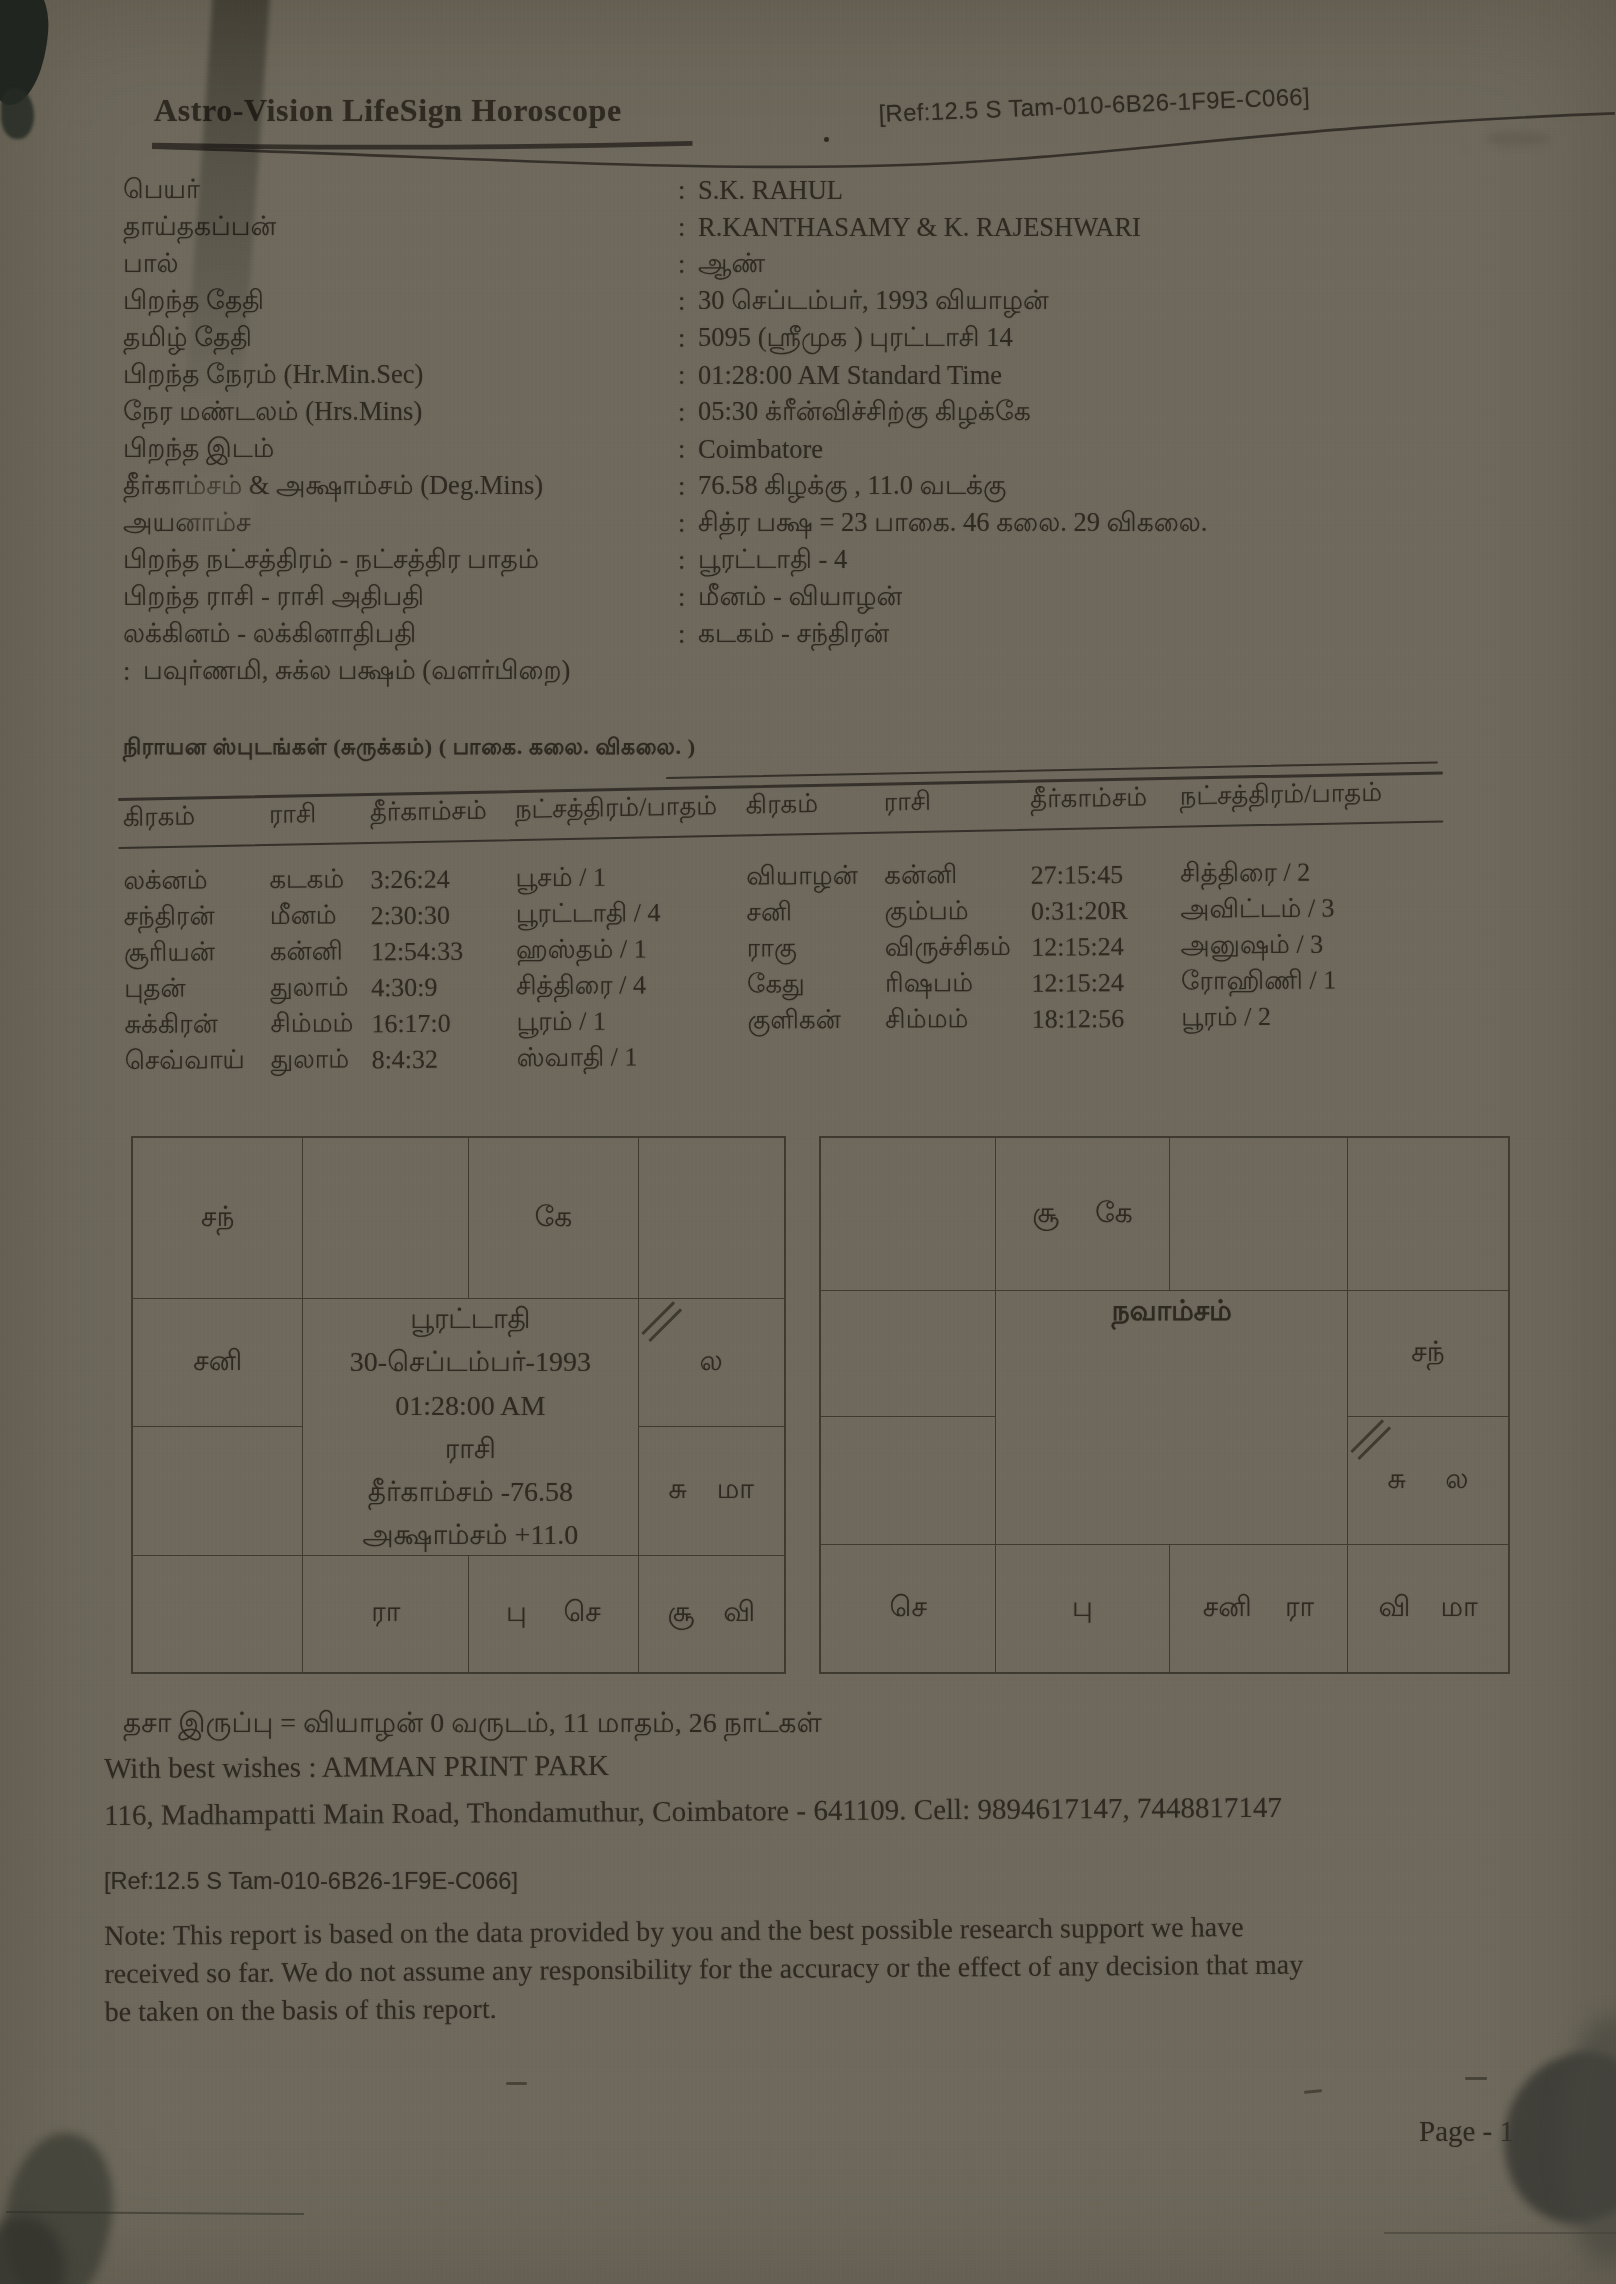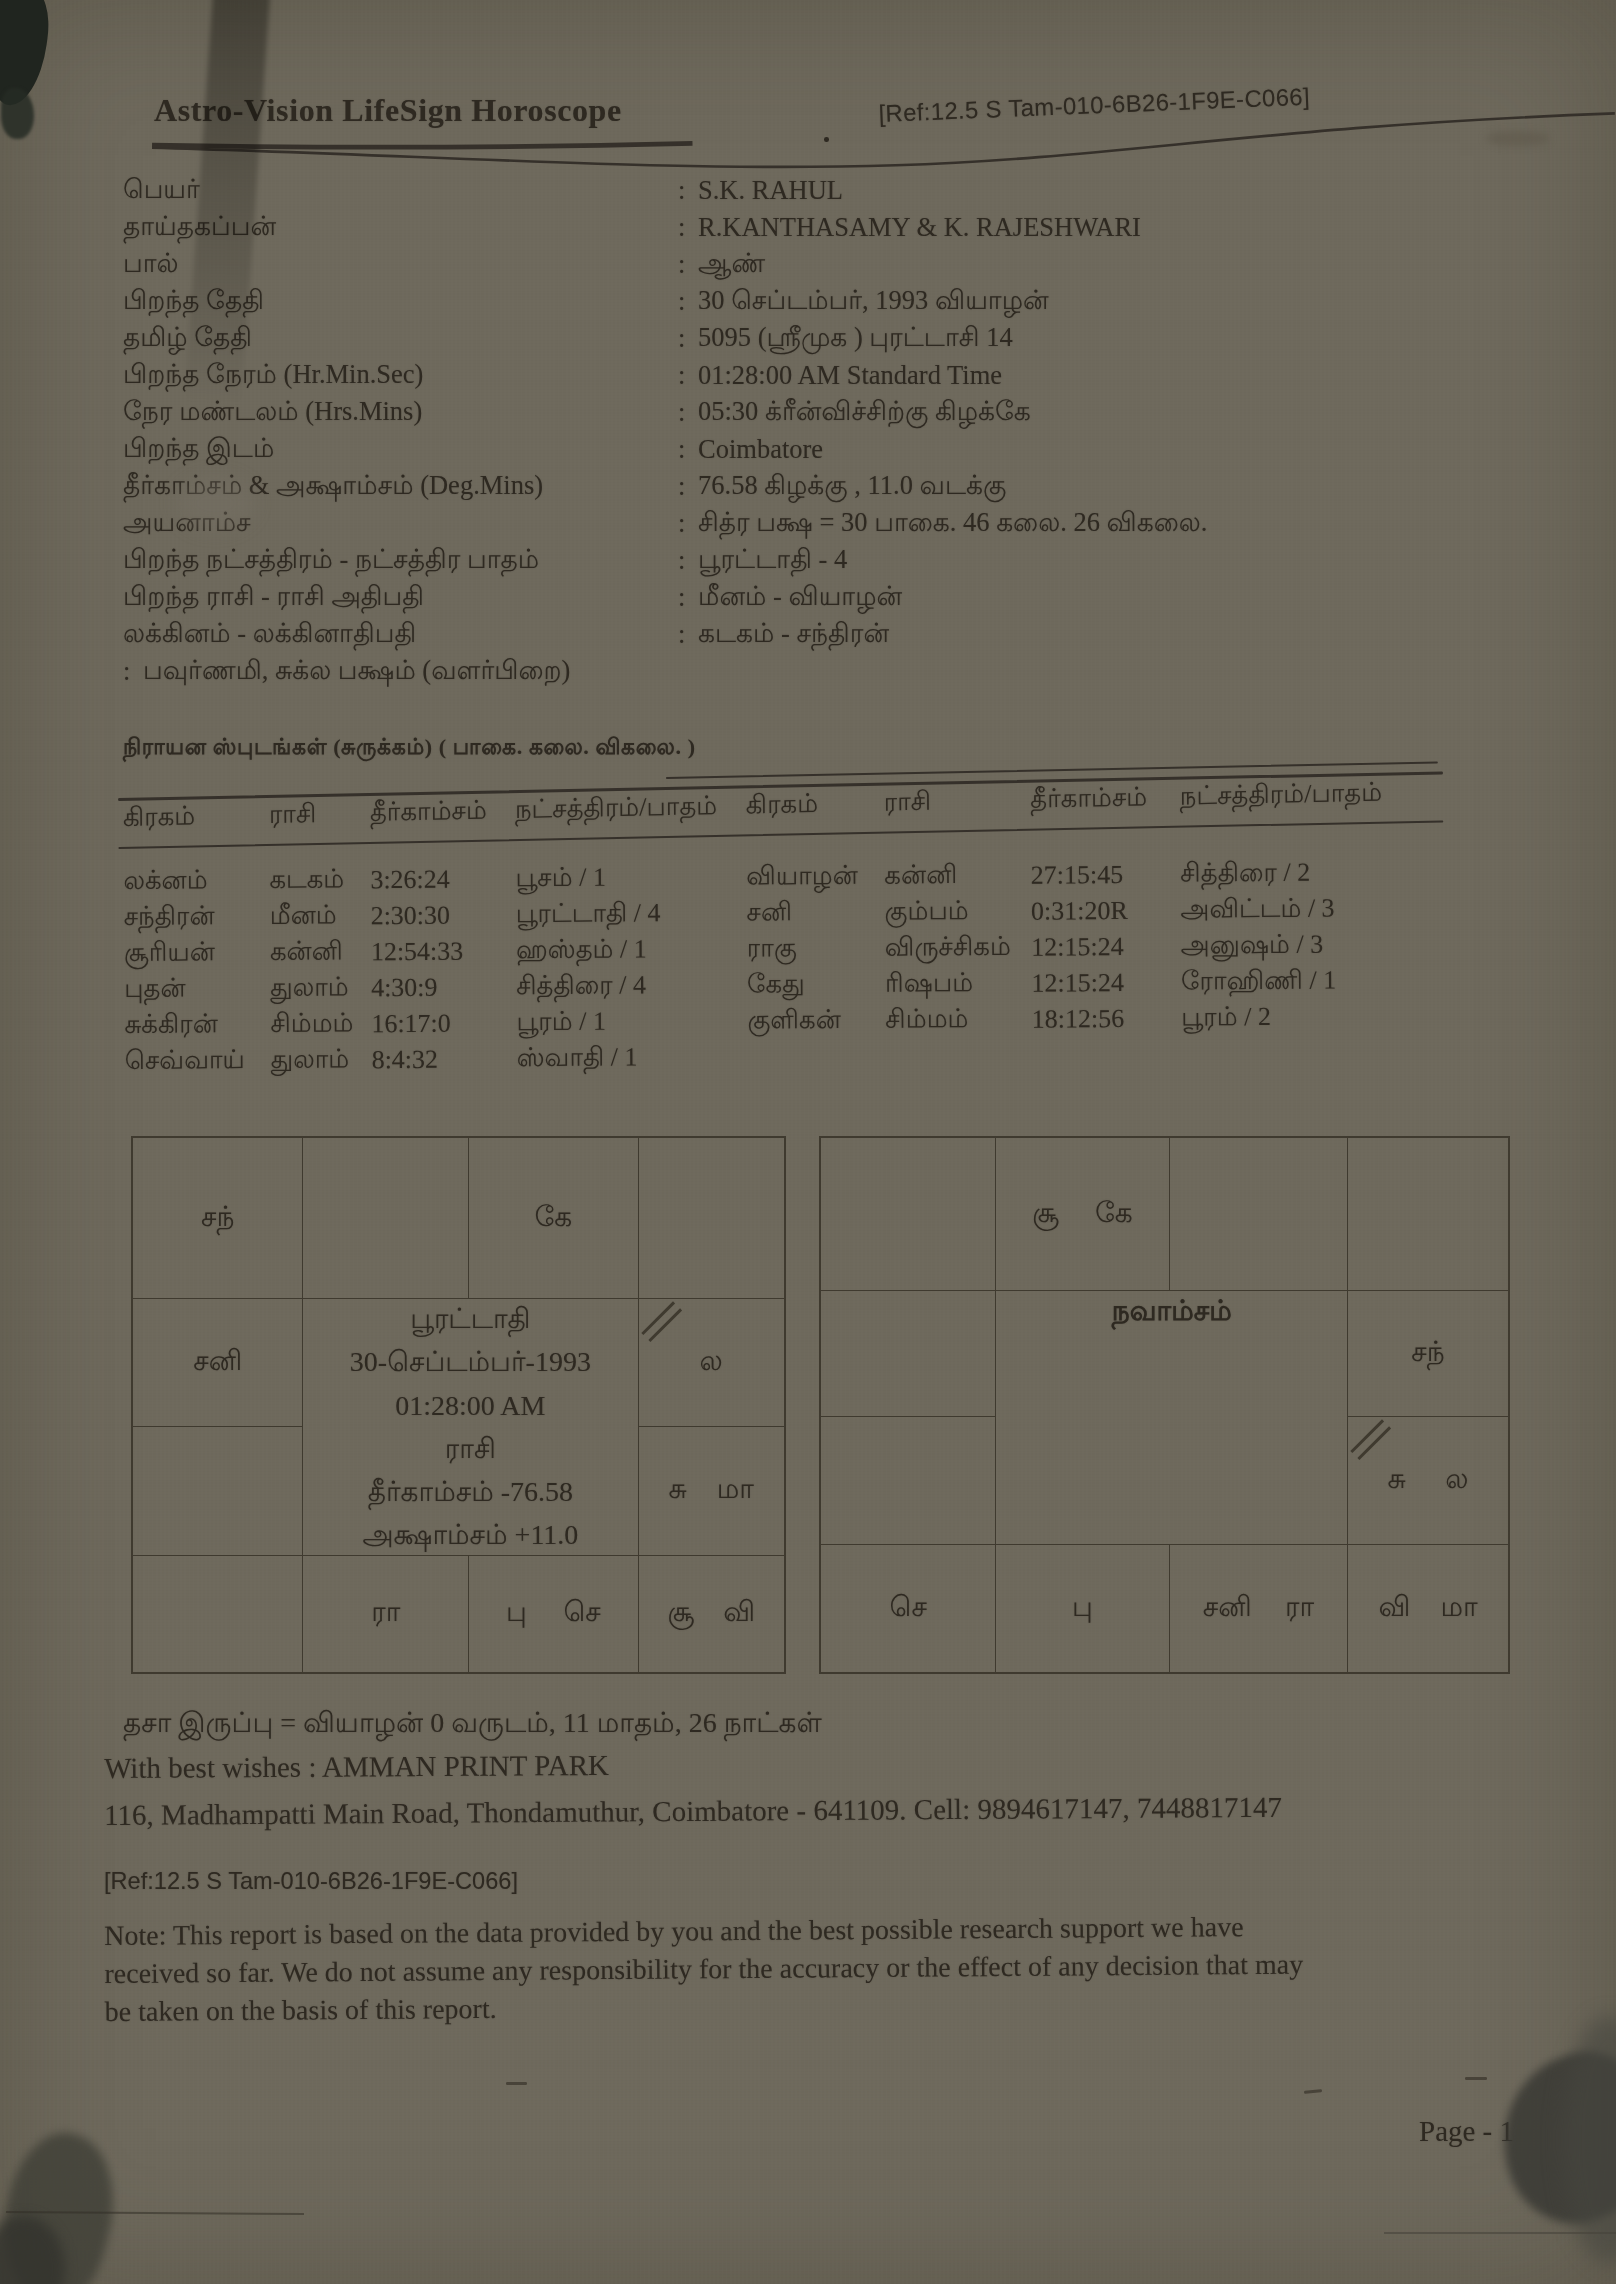--- a/index.html
+++ b/index.html
@@ -140,21 +140,21 @@
         <span class="info-value">Coimbatore</span>
       </div>
       <div class="info-row soft">
         <span class="info-label">தீர்காம்சம் &amp; அக்ஷாம்சம் (Deg.Mins)</span>
         <span class="info-colon">:</span>
         <span class="info-value">76.58 கிழக்கு , 11.0 வடக்கு</span>
       </div>
       <div class="info-row soft">
         <span class="info-label">அயனாம்ச</span>
         <span class="info-colon">:</span>
-        <span class="info-value">சித்ர பக்ஷ  =  30 பாகை. 46 கலை. 26 விகலை.</span>
+        <span class="info-value">சித்ர பக்ஷ  =  23 பாகை. 46 கலை. 29 விகலை.</span>
       </div>
       <div class="info-row soft">
         <span class="info-label">பிறந்த நட்சத்திரம் - நட்சத்திர பாதம்</span>
         <span class="info-colon">:</span>
         <span class="info-value">பூரட்டாதி -  4</span>
       </div>
       <div class="info-row soft">
         <span class="info-label">பிறந்த ராசி - ராசி அதிபதி</span>
         <span class="info-colon">:</span>
         <span class="info-value">மீனம் - வியாழன்</span>

